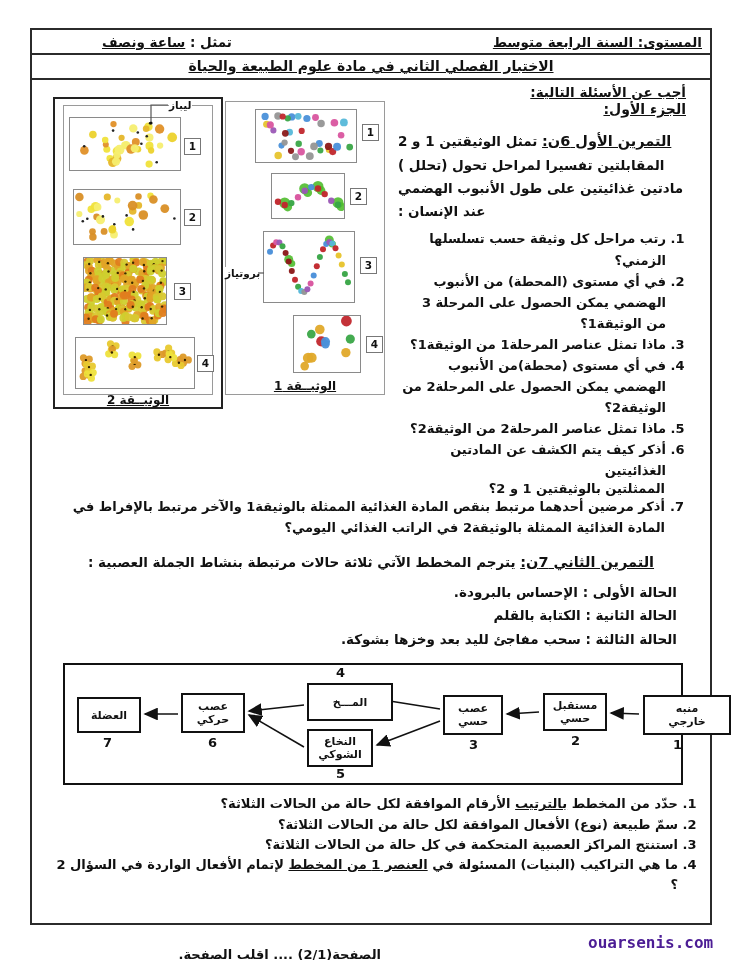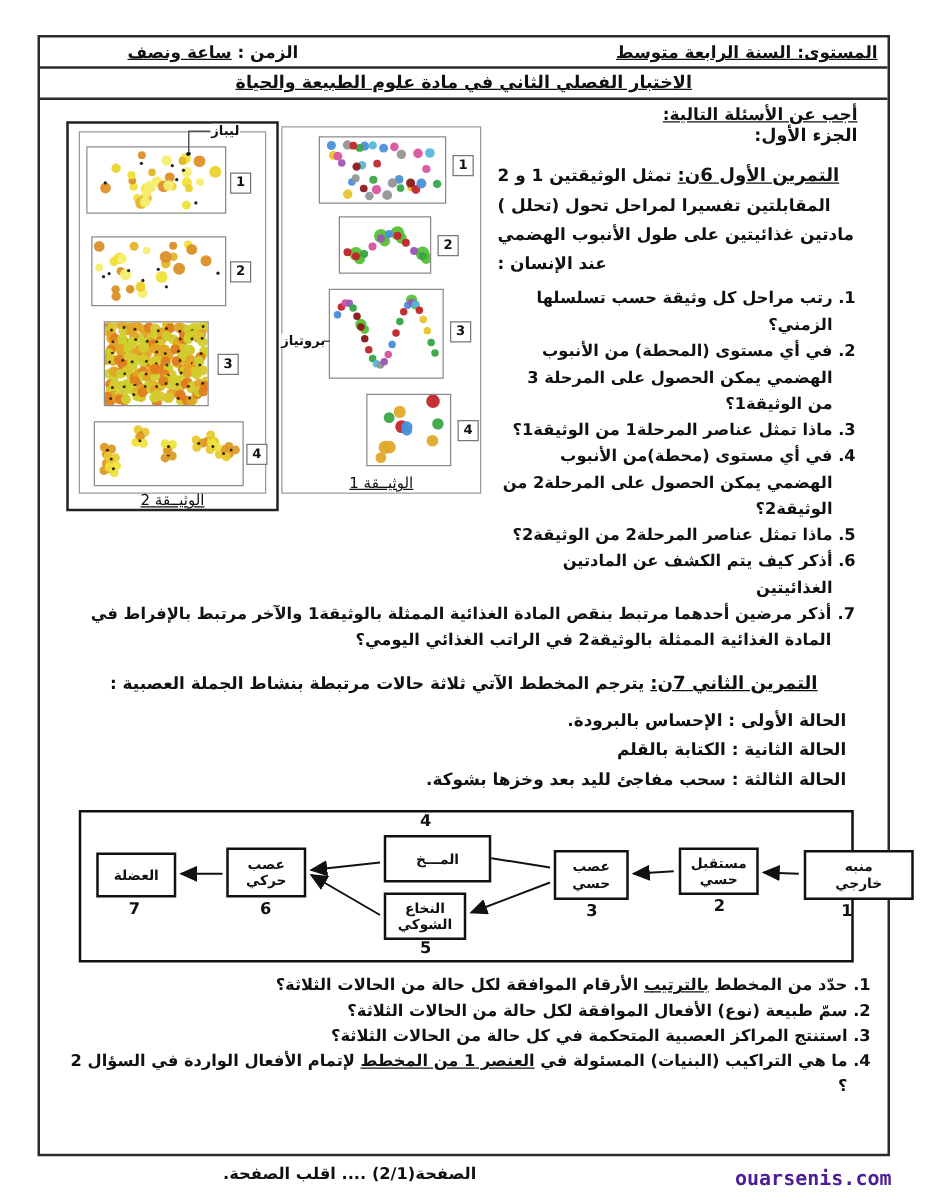--- a/index.html
+++ b/index.html
@@ -7,34 +7,34 @@
   .frame{position:absolute;left:30px;top:28px;width:682px;height:897px;border:2px solid #2b2b2b;direction:rtl;background:#fff;box-sizing:border-box}
   .u{text-decoration:underline}
   .hrow1{display:flex;justify-content:space-between;align-items:center;border-bottom:2px solid #2b2b2b;padding:4px 8px 3px;font-size:13.5px;font-weight:bold}
   .hrow1 .time{margin-left:62px;white-space:nowrap}
   .hrow2{border-bottom:2px solid #2b2b2b;text-align:center;padding:3px 0 4px;font-weight:bold;font-size:14px}
   .content{padding:3px 24px 0;position:relative}
   .instr{font-weight:bold;font-size:13.5px;text-decoration:underline;margin:1px 0 0}
   
   .ex1{position:relative;min-height:322px}
   .ex1col{margin-left:342px}
-  .part1{font-weight:bold;font-size:14px;margin-top:1px}
+  .part1{font-weight:bold;font-size:14px;text-decoration:underline;margin-top:1px}
   .ex1intro{text-align:left;font-weight:bold;font-size:13.5px;margin-top:12px;line-height:1.7}
   .ex1intro .t{text-decoration:underline;font-size:14.5px}
   ol.qlist{margin:6px 20px 0 0;padding:0;font-weight:bold;font-size:13px;line-height:1.62}
   .cont{font-weight:bold;font-size:13px;margin:0;padding-right:21px}
   .q7{display:flex;gap:5px;font-weight:bold;font-size:13px;padding-right:2px;line-height:1.6;margin-top:1px}
   
   .figure{position:absolute;left:-3px;top:-4px;width:335px;height:315px;direction:ltr}
   .docbox2{position:absolute;left:0;top:0;width:170px;height:312px;border:2px solid #222;background:#fff;box-sizing:border-box}
   .gbox{position:absolute;border:1px solid #9a9a9a;background:#fff;box-sizing:border-box}
   .stage{position:absolute;border:1px solid #8a8a8a;background:#fff}
   .stage svg{display:block}
   .numbox{position:absolute;width:15px;height:15px;border:1px solid #777;background:#fff;font-size:10.5px;font-weight:bold;text-align:center;line-height:15px}
-  .cap{position:absolute;font-weight:normal;font-size:12px;text-decoration:underline;text-align:center;direction:rtl}
+  .cap{position:absolute;font-weight:bold;font-size:12px;text-decoration:underline;text-align:center;direction:rtl}
   .enz{position:absolute;font-weight:bold;font-size:10.5px;direction:rtl;background:#fff;white-space:nowrap}
   .figoverlay{position:absolute;left:0;top:0;pointer-events:none}
   
   .ex2title{text-align:center;font-weight:bold;font-size:13.5px;margin:15px 0 11px}
   .ex2title .t{text-decoration:underline;font-size:14.5px}
   .cases{font-weight:bold;font-size:13.5px;padding-right:9px;line-height:1.75;margin-top:2px}
   .diagram{position:relative;margin:12px 3px 0 7px;height:118px;border:2px solid #111;direction:ltr;box-sizing:content-box;background:#fff}
   .dnode{position:absolute;border:2px solid #111;background:#fff;text-align:center;font-weight:bold;font-size:11px;line-height:1.2;display:flex;flex-direction:column;justify-content:center;direction:rtl;box-sizing:border-box}
   .dnum{position:absolute;font-weight:bold;font-size:13px}
   .arrows{position:absolute;left:0;top:0}
@@ -42,21 +42,21 @@
   .footer{margin-top:52px;padding-right:305px;font-weight:bold;font-size:13px;white-space:nowrap}
   .watermark{position:absolute;left:588px;top:933px;font-family:"DejaVu Sans Mono",monospace;font-weight:bold;font-size:16px;color:#4c1d95;direction:ltr}
 </style>
 </head>
 <body>
 
 <div class="frame">
 
   <div class="hrow1">
     <span class="u">المستوى: السنة الرابعة متوسط</span>
-    <span class="time"><span>الزمن : </span><span class="u">ساعة ونصف</span></span>
+    <span class="time"><span>تمثل : </span><span class="u">ساعة ونصف</span></span>
   </div>
 
   <div class="hrow2">
     <span class="u">الاختبار الفصلي الثاني في مادة علوم الطبيعة والحياة</span>
   </div>
 
   <div class="content">
 
     <div class="instr">أجب عن الأسئلة التالية:</div>
 
@@ -650,20 +650,21 @@
           <li>رتب مراحل كل وثيقة حسب تسلسلها الزمني؟</li>
           <li>في أي مستوى (المحطة) من الأنبوب الهضمي يمكن الحصول على المرحلة 3 من الوثيقة1؟</li>
           <li>ماذا تمثل عناصر المرحلة1 من الوثيقة1؟</li>
           <li>في أي مستوى (محطة)من الأنبوب الهضمي يمكن الحصول على المرحلة2 من الوثيقة2؟</li>
           <li>ماذا تمثل عناصر المرحلة2 من الوثيقة2؟</li>
           <li>أذكر كيف يتم الكشف عن المادتين الغذائيتين</li>
         </ol>
       </div>
     </div>
 
+    <p class="cont">الممثلتين بالوثيقتين 1 و 2؟</p>
 
     <div class="q7">
       <span>7.</span>
       <span>أذكر مرضين أحدهما مرتبط بنقص المادة الغذائية الممثلة بالوثيقة1 والآخر مرتبط بالإفراط في المادة الغذائية الممثلة بالوثيقة2 في الراتب الغذائي اليومي؟</span>
     </div>
 
     <div class="ex2title">
       <span class="t">التمرين الثاني 7ن:</span><span>  يترجم المخطط الآتي ثلاثة حالات مرتبطة بنشاط الجملة العصبية :</span>
     </div>
 

